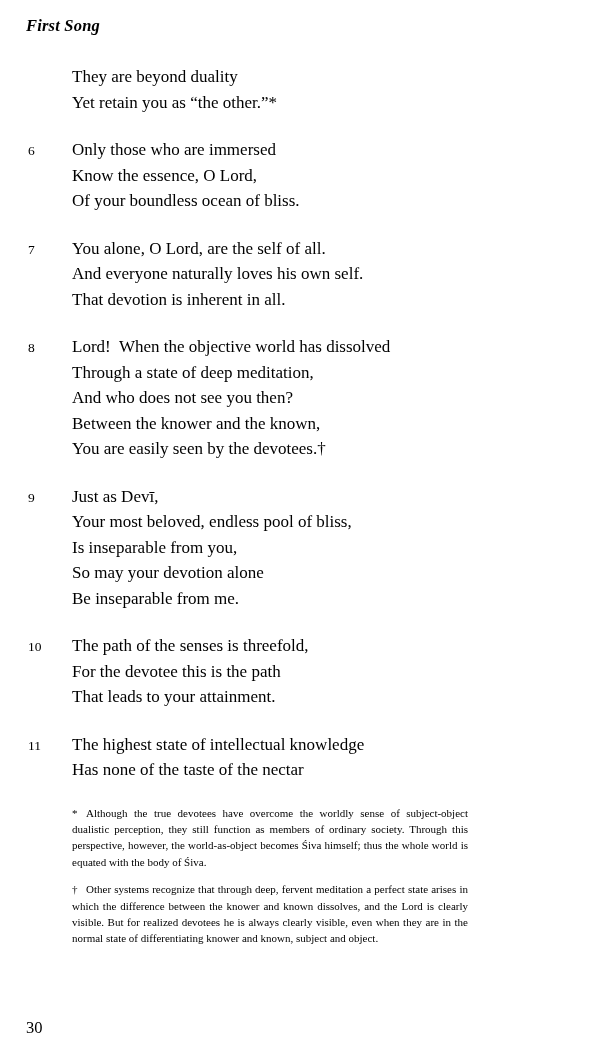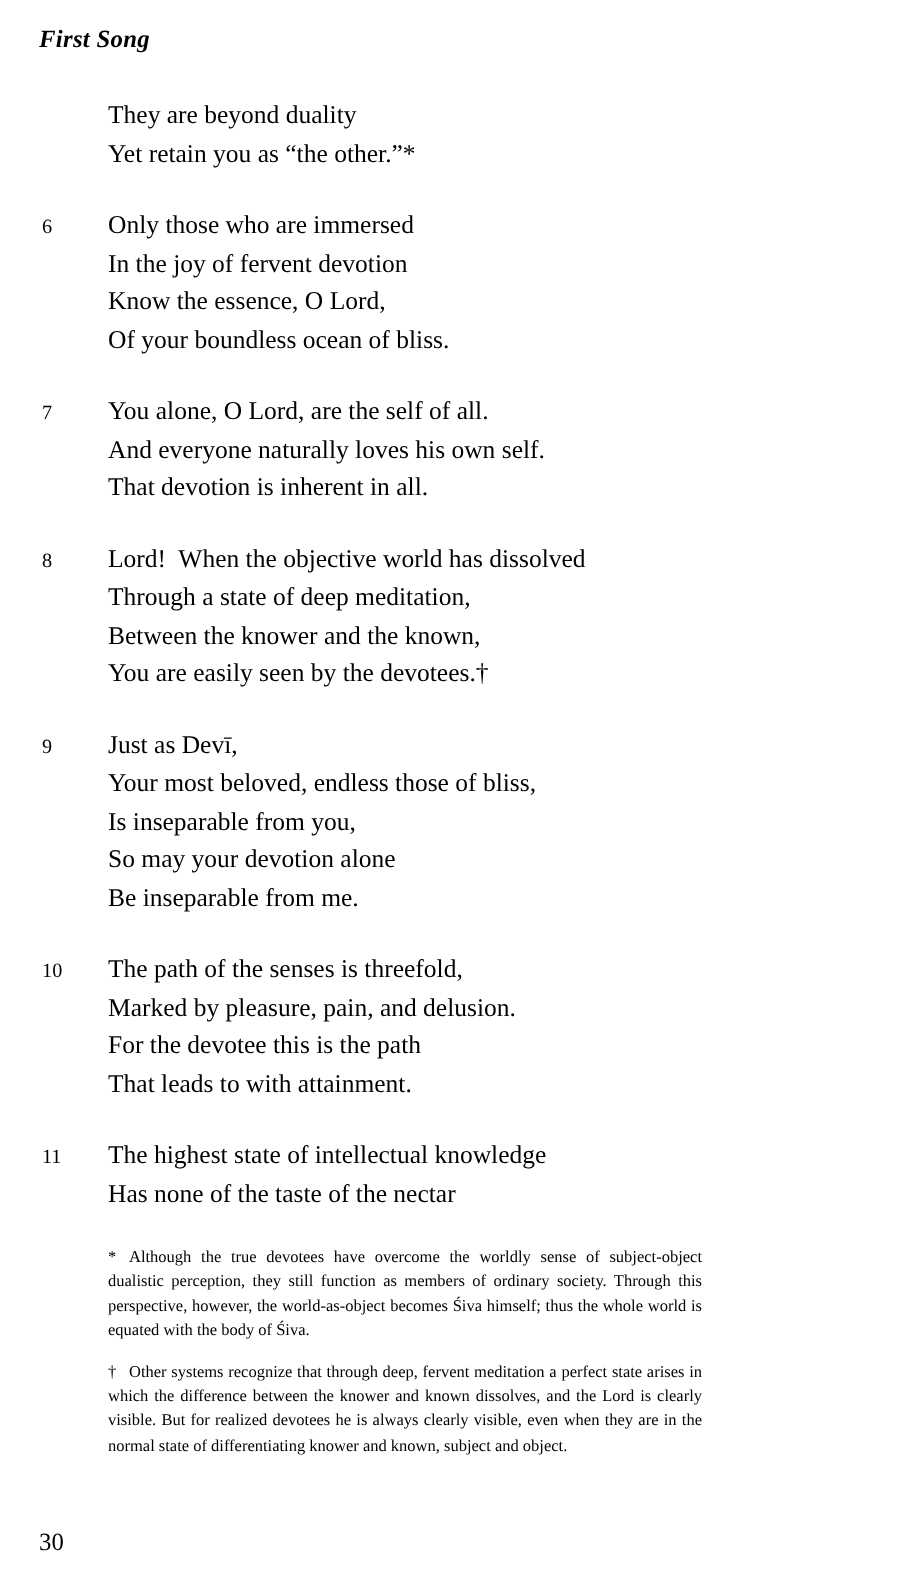--- a/index.html
+++ b/index.html
@@ -96,63 +96,62 @@
       <div class="verse-lines">
         <div class="verse-line">They are beyond duality</div>
         <div class="verse-line">Yet retain you as “the other.”*</div>
       </div>
     </div>
 
     <div class="verse">
       <div class="verse-num">6</div>
       <div class="verse-lines">
         <div class="verse-line">Only those who are immersed</div>
-        <div class="verse-line">In the joy of fervent devotion</div>
         <div class="verse-line">Know the essence, O Lord,</div>
         <div class="verse-line">Of your boundless ocean of bliss.</div>
       </div>
     </div>
 
     <div class="verse">
       <div class="verse-num">7</div>
       <div class="verse-lines">
         <div class="verse-line">You alone, O Lord, are the self of all.</div>
         <div class="verse-line">And everyone naturally loves his own self.</div>
         <div class="verse-line">That devotion is inherent in all.</div>
       </div>
     </div>
 
     <div class="verse">
       <div class="verse-num">8</div>
       <div class="verse-lines">
         <div class="verse-line">Lord!  When the objective world has dissolved</div>
         <div class="verse-line">Through a state of deep meditation,</div>
+        <div class="verse-line">And who does not see you then?</div>
         <div class="verse-line">Between the knower and the known,</div>
         <div class="verse-line">You are easily seen by the devotees.†</div>
       </div>
     </div>
 
     <div class="verse">
       <div class="verse-num">9</div>
       <div class="verse-lines">
         <div class="verse-line">Just as Devī,</div>
-        <div class="verse-line">Your most beloved, endless those of bliss,</div>
+        <div class="verse-line">Your most beloved, endless pool of bliss,</div>
         <div class="verse-line">Is inseparable from you,</div>
         <div class="verse-line">So may your devotion alone</div>
         <div class="verse-line">Be inseparable from me.</div>
       </div>
     </div>
 
     <div class="verse">
       <div class="verse-num">10</div>
       <div class="verse-lines">
         <div class="verse-line">The path of the senses is threefold,</div>
-        <div class="verse-line">Marked by pleasure, pain, and delusion.</div>
         <div class="verse-line">For the devotee this is the path</div>
-        <div class="verse-line">That leads to with attainment.</div>
+        <div class="verse-line">That leads to your attainment.</div>
       </div>
     </div>
 
     <div class="verse">
       <div class="verse-num">11</div>
       <div class="verse-lines">
         <div class="verse-line">The highest state of intellectual knowledge</div>
         <div class="verse-line">Has none of the taste of the nectar</div>
       </div>
     </div>

